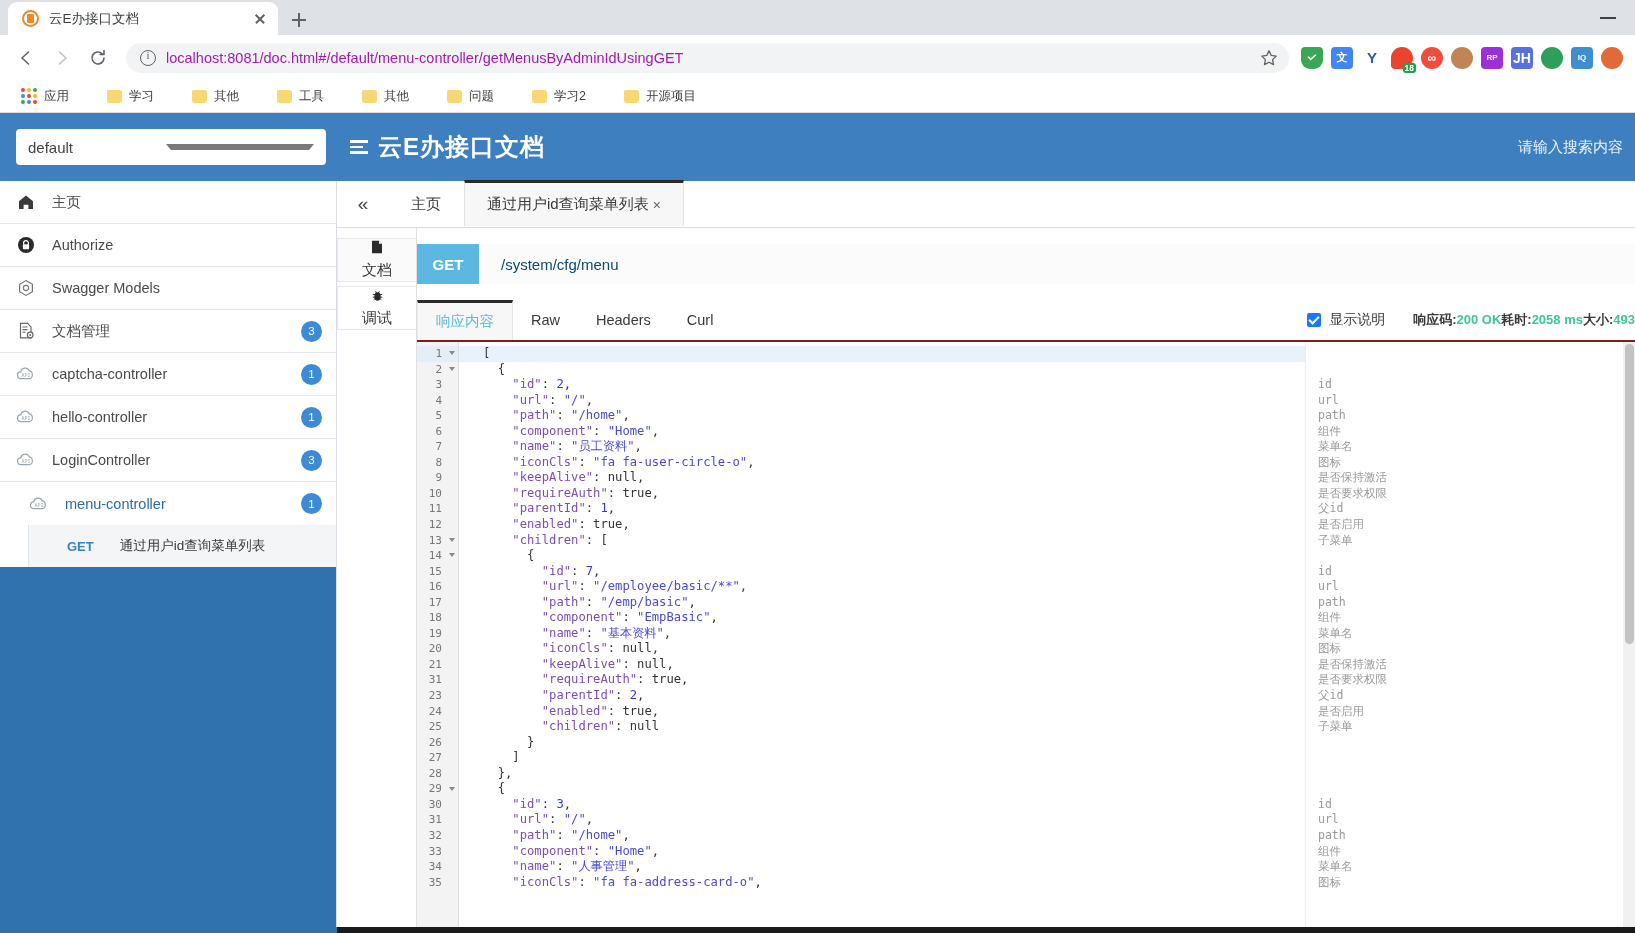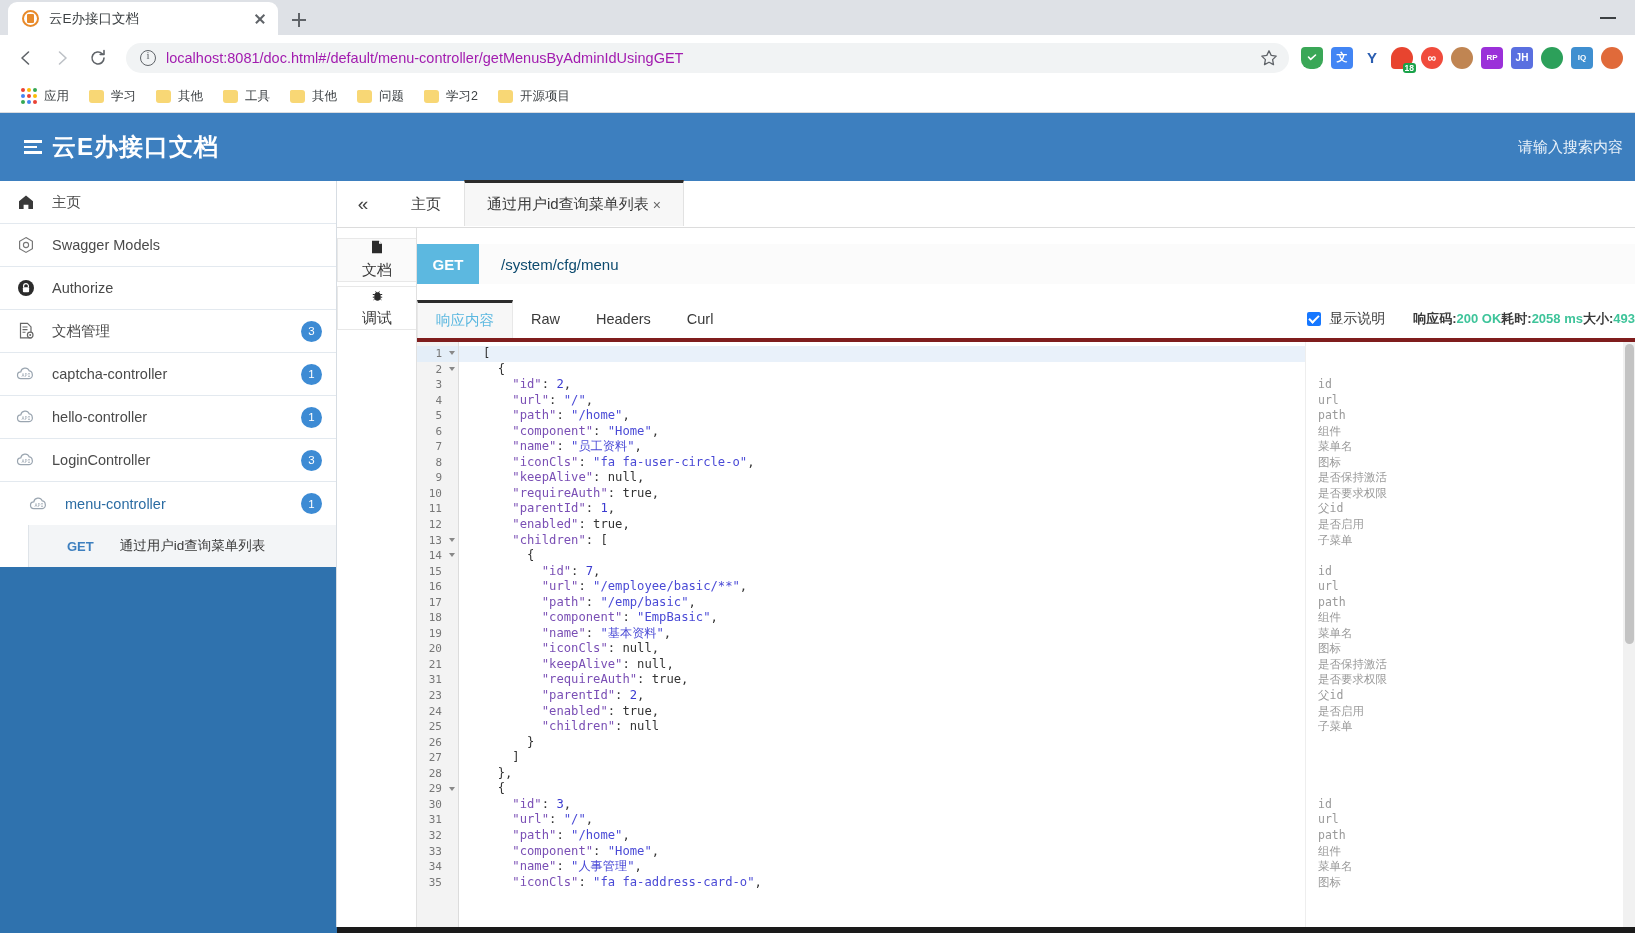--- a/index.html
+++ b/index.html
@@ -85,21 +85,21 @@
   .omni-star { width:20px; height:20px; flex:none; cursor:pointer; }
   .ext-row { display:flex; align-items:center; gap: 8px; padding-right: 2px; }
   .ext {
     width: 22px; height: 22px; border-radius: 4px; flex:none;
     display:flex; align-items:center; justify-content:center;
     font-size: 9px; font-weight: bold; color:#fff; cursor:pointer; position:relative;
   }
 
   .bookmarks {
     height: 33px; background:#fff; display:flex; align-items:center;
-    padding: 0 12px; gap: 2px; border-bottom: 1px solid #dadce0;
+    padding: 0 12px; gap: 20px; border-bottom: 1px solid #dadce0;
   }
   .bm { display:flex; align-items:center; gap:7px; padding: 4px 9px; border-radius:4px; cursor:pointer; }
   .bm-label { font-size: 12.5px; color: #3c4043; white-space:nowrap; }
   .bm-folder {
     width: 15px; height: 13px; background: #f8d775; border-radius: 1.5px 3px 3px 3px; flex:none;
   }
   .apps-grid { width: 16px; height: 16px; display:grid; grid-template-columns: repeat(3,1fr);
                grid-template-rows: repeat(3,1fr); gap:1.5px; flex:none; }
   .apps-grid i { display:block; border-radius:50%; }
 
@@ -189,21 +189,21 @@
 
   .req-line { display:flex; align-items:stretch; height: 40px; margin: 16px 0 0 0; }
   .req-method {
     width: 62px; background:#5cb8e0; color:#fff; font-size: 15px; font-weight: bold;
     display:flex; align-items:center; justify-content:center; flex:none;
   }
   .req-url { flex:1; background:#fbfbfb; display:flex; align-items:center;
              padding-left: 22px; font-size: 15px; color:#0c4a6e;text-align:right; }
 
   .resp-tabs {
-    height: 42px; display:flex; align-items:center; border-bottom:4px solid #7f1d1d;
+    height: 42px; display:flex; align-items:center; border-bottom:2px solid #7f1d1d;
     margin-top: 16px; position:relative;
   }
   .rtab {
     height: 100%; display:flex; align-items:center; padding: 0 18px;
     font-size: 14.5px; color:#3a3a3a; cursor:pointer;
   }
   .rtab.active { color:#5cb8e0; background:#f7f7f7; border-top:3px solid #2b2b2b;
                  border-left:1px solid #e8e8e8; border-right:1px solid #e8e8e8; }
   .resp-meta { margin-left:auto; display:flex; align-items:center; gap: 28px; padding-right: 0; }
   .chk-wrap { display:flex; align-items:center; gap: 8px; cursor:pointer; }
@@ -317,21 +317,21 @@
           </svg>
       </span>
       <span class="ext" style="background:#4285f4;font-size:11px;">文</span>
       <span class="ext" style="background:transparent;color:#2a5db0;font-size:15px;">Y</span>
       <span class="ext" style="background:#e8442f;border-radius:50% 50% 50% 4px;">
         <span style="position:absolute;right:-3px;bottom:-4px;background:#1aa34a;border-radius:3px;font-size:8.5px;padding:0 2px;">18</span>
       </span>
       <span class="ext" style="background:#f04b3c;border-radius:50%;font-size:12px;">∞</span>
       <span class="ext" style="background:#c08552;border-radius:50%;"></span>
       <span class="ext" style="background:#9b30d9;font-size:8px;">RP</span>
-      <span class="ext" style="background:#5a6fe0;font-size:10px;">JH</span>
+      <span class="ext" style="background:#5a6fe0;font-size:14px;">JH</span>
       <span class="ext" style="background:#2ca05a;border-radius:50%;"></span>
       <span class="ext" style="background:#3f8fd0;font-size:8px;">IQ</span>
       <span class="ext" style="background:#e06a3a;border-radius:50%;"></span>
     </div>
   </div>
 
   <div class="bookmarks">
     <div class="bm">
       <span class="apps-grid">
         <i style="background:#ea4335"></i>
@@ -372,20 +372,24 @@
     </div>
     <div class="bm">
       <span class="bm-folder"></span>
       <span class="bm-label">开源项目</span>
     </div>
   </div>
 
   <div class="page">
 
     <div class="app-header">
+      <div class="env-select">
+        <span>default</span>
+        <span class="caret"></span>
+      </div>
       <div class="brand">
         <span class="brand-burger">
             <i></i>
             <i></i>
             <i></i>
           </span>
         <span class="brand-title">云E办接口文档</span>
       </div>
       <div class="header-search">请输入搜索内容</div>
     </div>
@@ -400,36 +404,36 @@
             <svg width="20" height="20" viewBox="0 0 20 20">
                 <path d="M3 9.2L10 3.4l7 5.8V17h-4.6v-4.3H7.6V17H3z" fill="#3a3a3a"></path>
               </svg>
           </span>
           <span class="side-label">主页</span>
         </div>
 
         <div class="side-item">
           <span class="side-ico">
             <svg width="20" height="20" viewBox="0 0 20 20">
-                <path d="M10 2.6l6.4 3.7v7.4L10 17.4 3.6 13.7V6.3z" fill="none" stroke="#777" stroke-width="1.2"></path>
-                <circle cx="10" cy="10" r="2.6" fill="none" stroke="#777" stroke-width="1.1"></circle>
-              </svg>
-          </span>
-          <span class="side-label">Swagger Models</span>
-        </div>
-
-        <div class="side-item">
-          <span class="side-ico">
-            <svg width="20" height="20" viewBox="0 0 20 20">
                 <circle cx="10" cy="10" r="8" fill="#2b2b2b"></circle>
                 <path d="M7.6 9.4V8a2.4 2.4 0 0 1 4.8 0v1.4" fill="none" stroke="#fff" stroke-width="1.2"></path>
                 <rect x="6.9" y="9.2" width="6.2" height="5" rx="1" fill="#fff"></rect>
               </svg>
           </span>
           <span class="side-label">Authorize</span>
+        </div>
+
+        <div class="side-item">
+          <span class="side-ico">
+            <svg width="20" height="20" viewBox="0 0 20 20">
+                <path d="M10 2.6l6.4 3.7v7.4L10 17.4 3.6 13.7V6.3z" fill="none" stroke="#777" stroke-width="1.2"></path>
+                <circle cx="10" cy="10" r="2.6" fill="none" stroke="#777" stroke-width="1.1"></circle>
+              </svg>
+          </span>
+          <span class="side-label">Swagger Models</span>
         </div>
 
         <div class="side-item">
           <span class="side-ico">
             <svg width="20" height="20" viewBox="0 0 20 20">
                 <path d="M4.5 2.4h7l3.5 3.5v11h-10.5z" fill="none" stroke="#666" stroke-width="1.2"></path>
                 <path d="M6.5 6h5M6.5 8.6h5M6.5 11.2h3" stroke="#666" stroke-width="1.1"></path>
                 <circle cx="14.2" cy="14" r="2.8" fill="#fff" stroke="#666" stroke-width="1.2"></circle>
                 <circle cx="14.2" cy="14" r="1" fill="#666"></circle>
               </svg>

